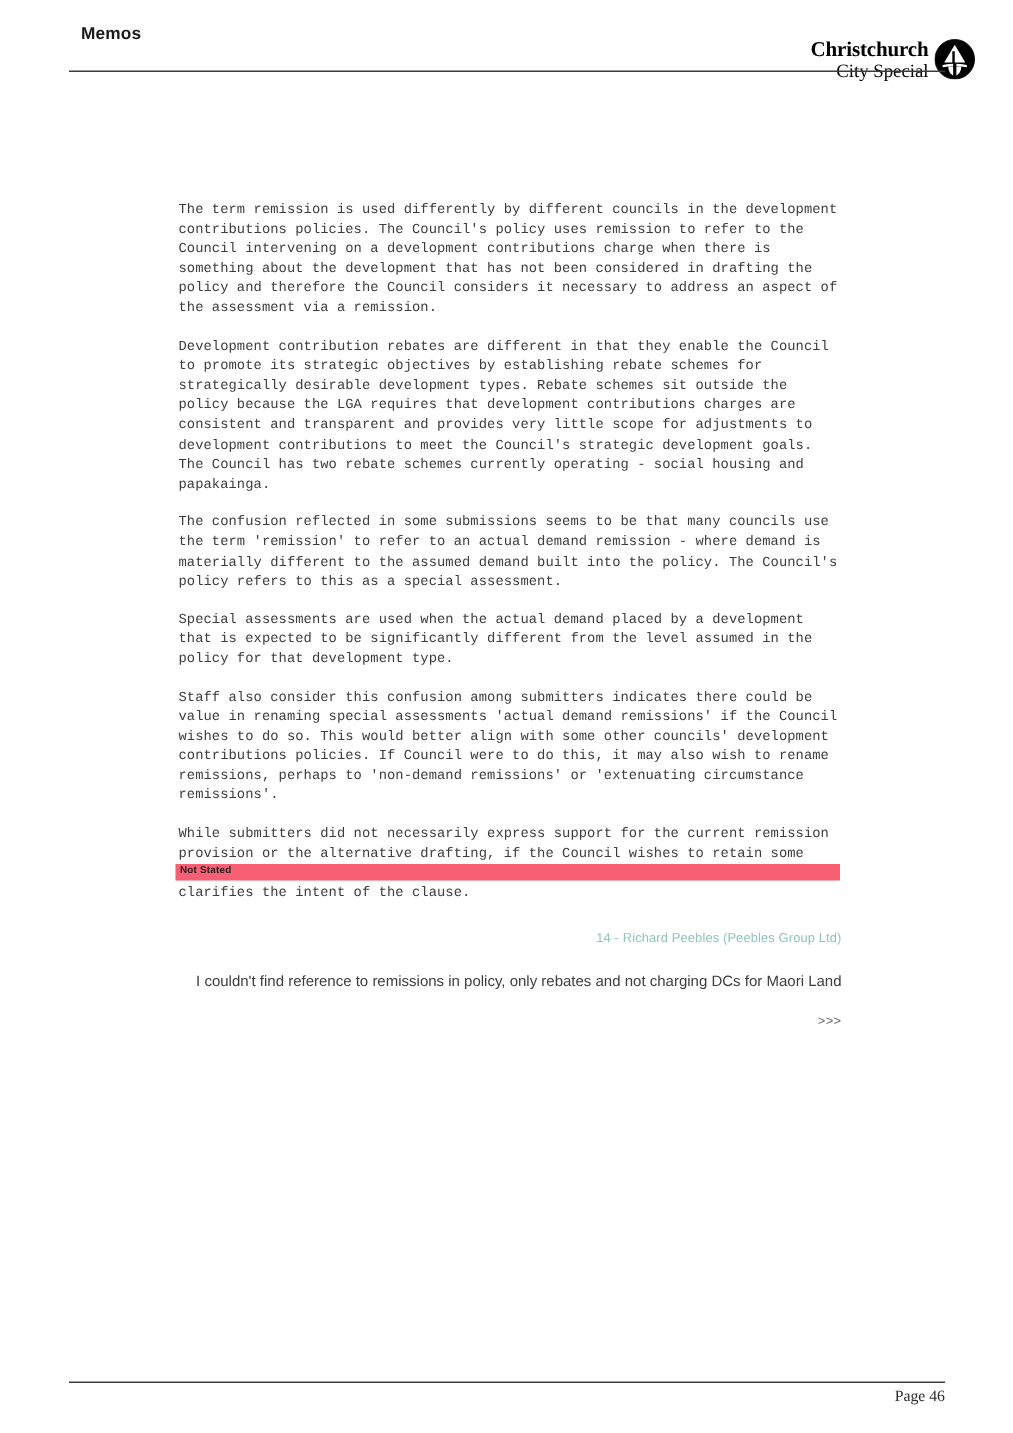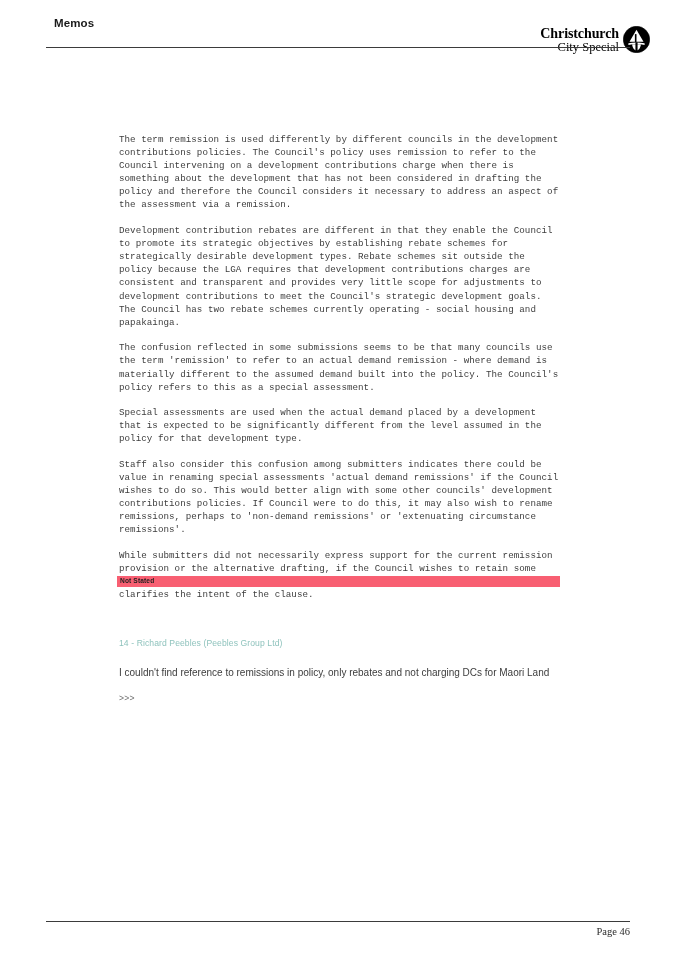--- a/index.html
+++ b/index.html
@@ -115,22 +115,23 @@
     color: #1f1f1f;
     padding-left: 3px;
     line-height: 1;
     letter-spacing: 0.02em;
   }
 
   
   .submitter {
     position: absolute;
     left: 119px;
-    top: 638px;
+    top: 620px;
     width: 442px;
+    text-align: right;
   }
   .submitter-heading {
     font-size: 8.6px;
     color: #8fc3bd;
     margin: 0 0 18px 0;
     letter-spacing: 0.01em;
   }
   .submitter-body {
     font-size: 10px;
     line-height: 13.1px;

